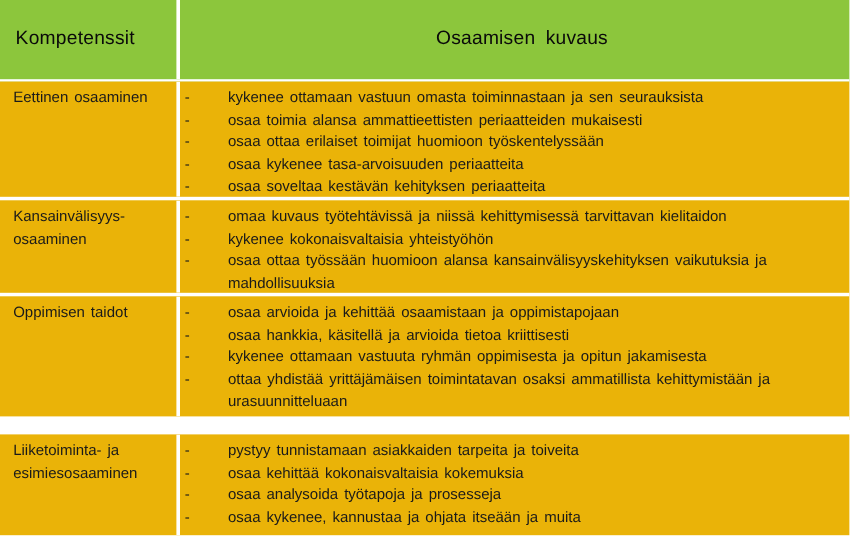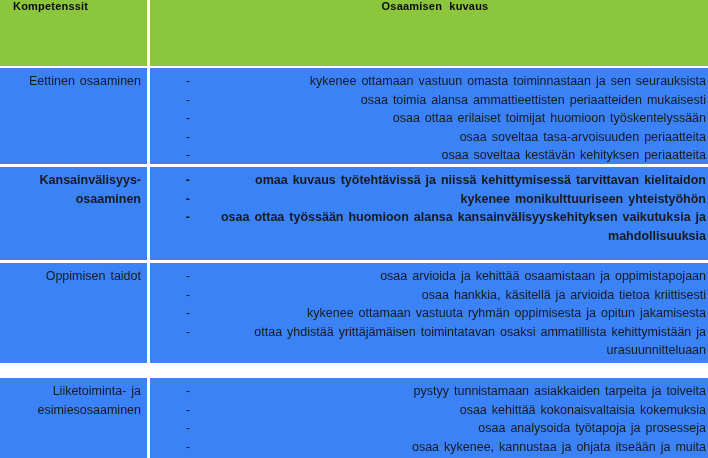--- a/index.html
+++ b/index.html
@@ -17,32 +17,33 @@
     border-right:3px solid #ffffff;
   }
   .cell.right{flex:1 1 auto;}
   
   .header-row{
     height:68px;
     background:#8cc63c;
     border-bottom:2px solid #ffffff;
   }
   .header-cell{
-    font-weight:bold;
-    font-size:11px;
+    font-weight:normal;
+    font-size:16px;
     color:#0a0a0a;
     letter-spacing:0.2px;
     word-spacing:4px;
+    padding-top:24px;
   }
   .header-cell.left{padding-left:13px;}
   .header-cell.right{padding-left:12px;text-align:center;}
   
-  .body-row{background:#3b82f6;border-bottom:3px solid #ffffff;text-align:right;}
+  .body-row{background:#eab308;border-bottom:3px solid #ffffff;}
   #rows .body-row:nth-child(1){height:99px;}
-  #rows .body-row:nth-child(2){height:96px;font-weight:bold;}
+  #rows .body-row:nth-child(2){height:80px;}
   #rows .body-row:nth-child(3){height:103px;}
   #rows .body-row:nth-child(4){height:84px;border-bottom:none;margin-top:12px;}
   .title-cell{
     font-size:12.5px;
     line-height:18.5px;
     word-spacing:1.5px;
     padding:4px 6px 0 11px;
     white-space:pre-line;
   }
   .desc-cell{padding:4px 2px 0 4px;}
@@ -74,39 +75,39 @@
           <div class="bullet">
             <span class="dash">-</span>
             <span class="bullet-text">osaa toimia alansa ammattieettisten periaatteiden mukaisesti</span>
           </div>
           <div class="bullet">
             <span class="dash">-</span>
             <span class="bullet-text">osaa ottaa erilaiset toimijat huomioon työskentelyssään</span>
           </div>
           <div class="bullet">
             <span class="dash">-</span>
-            <span class="bullet-text">osaa soveltaa tasa-arvoisuuden periaatteita</span>
+            <span class="bullet-text">osaa kykenee tasa-arvoisuuden periaatteita</span>
           </div>
           <div class="bullet">
             <span class="dash">-</span>
             <span class="bullet-text">osaa soveltaa kestävän kehityksen periaatteita</span>
           </div>
         </div>
       </div>
       <div class="row body-row">
         <div class="cell left title-cell">Kansainvälisyys-
 osaaminen</div>
         <div class="cell right desc-cell">
           <div class="bullet">
             <span class="dash">-</span>
             <span class="bullet-text">omaa kuvaus työtehtävissä ja niissä kehittymisessä tarvittavan kielitaidon</span>
           </div>
           <div class="bullet">
             <span class="dash">-</span>
-            <span class="bullet-text">kykenee monikulttuuriseen yhteistyöhön</span>
+            <span class="bullet-text">kykenee kokonaisvaltaisia yhteistyöhön</span>
           </div>
           <div class="bullet">
             <span class="dash">-</span>
             <span class="bullet-text">osaa ottaa työssään huomioon alansa kansainvälisyyskehityksen vaikutuksia ja
 mahdollisuuksia</span>
           </div>
         </div>
       </div>
       <div class="row body-row">
         <div class="cell left title-cell">Oppimisen taidot</div>

